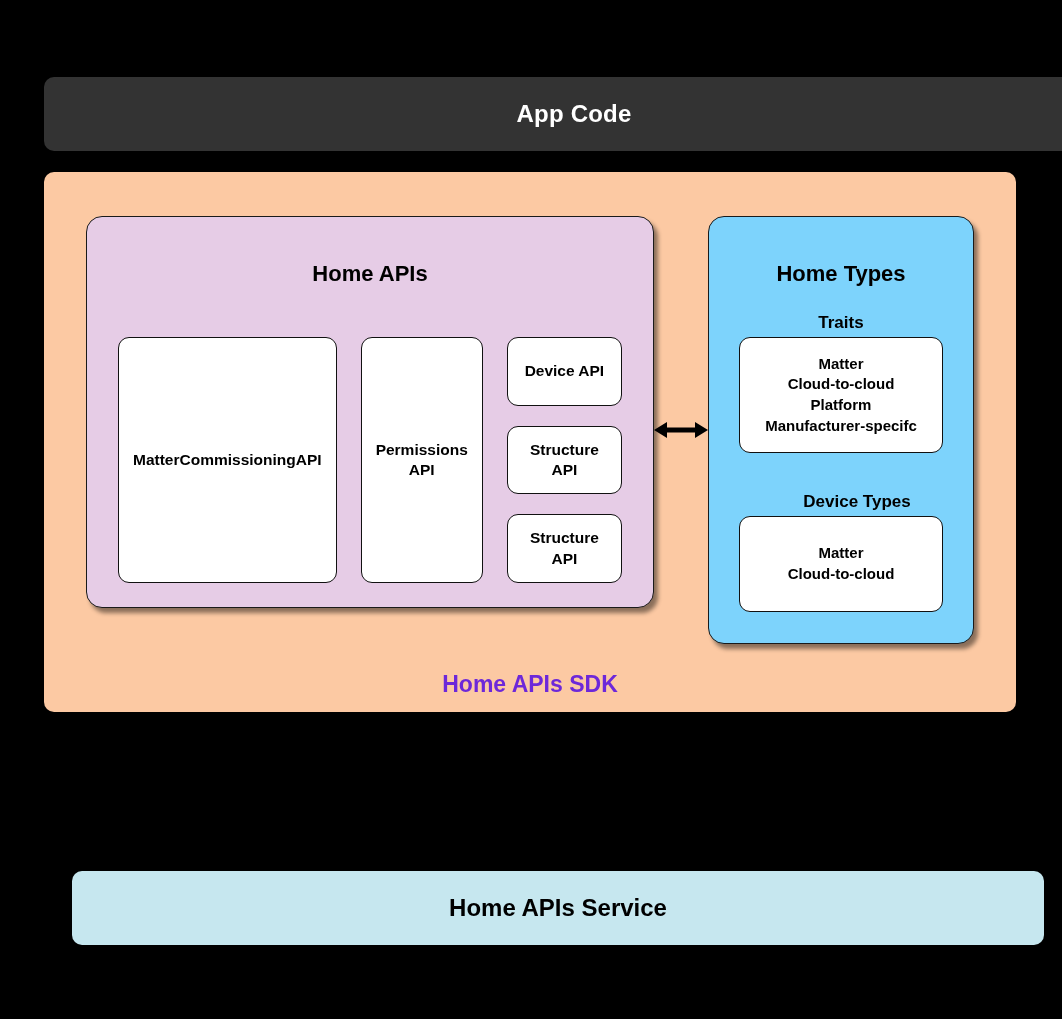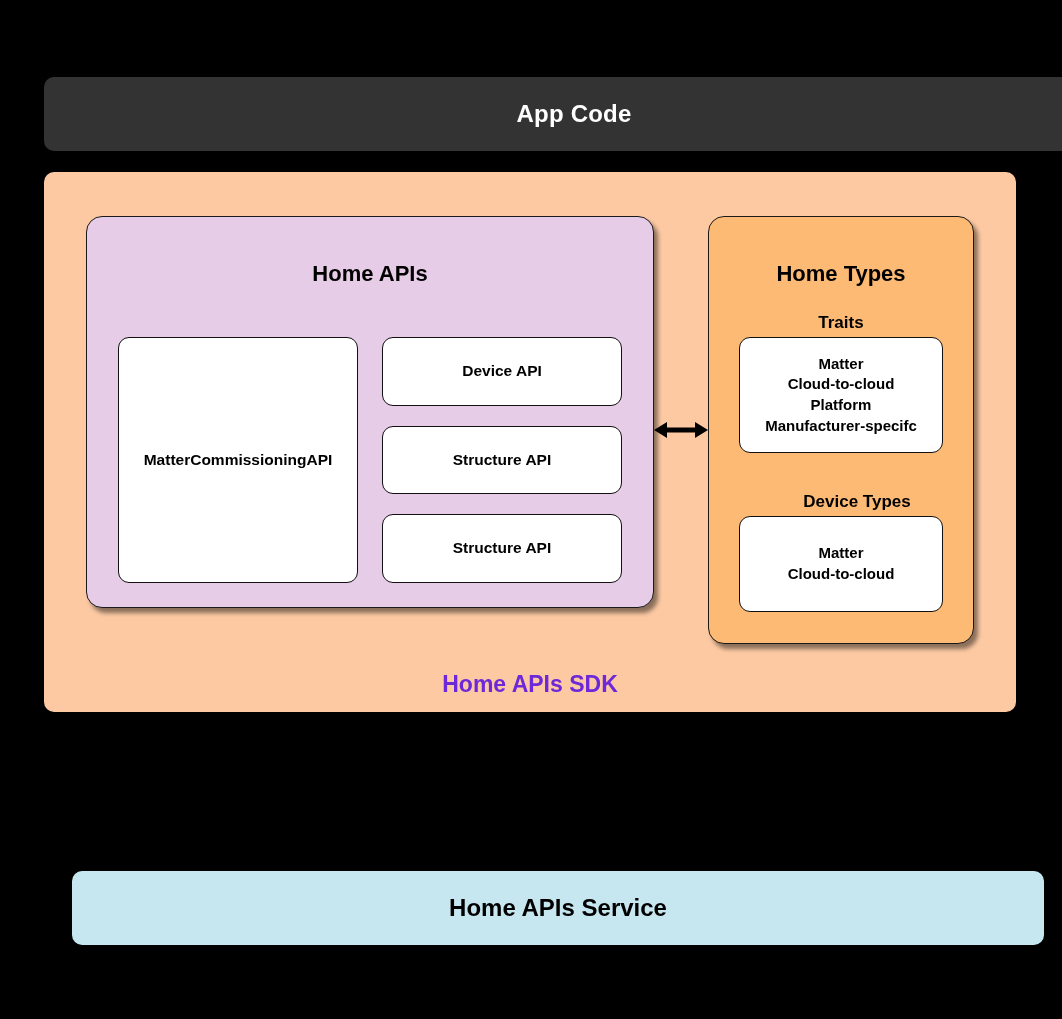--- a/index.html
+++ b/index.html
@@ -116,21 +116,21 @@
   .api-card.tall { flex: 1; }
   .api-card.third { flex: 1; }
 
   
   .home-types-panel {
     position: absolute;
     left: 664px;
     top: 44px;
     width: 266px;
     height: 428px;
-    background: #fdba74;
+    background: #7dd3fc;
     border: 1.5px solid #1a1a1a;
     border-radius: 16px;
     box-shadow: 4px 5px 4px rgba(0,0,0,0.45);
   }
   .home-types-panel .panel-title { margin-top: 44px; }
 
   .subsection-title {
     text-align: center;
     color: #000000;
     font-size: 17px;
@@ -209,20 +209,25 @@
       <div class="api-columns">
 
         <div class="api-col">
           <div class="api-card tall">
               <div>Matter</div>
               <div>Commissioning</div>
               <div>API</div>
             </div>
         </div>
 
+        <div class="api-col">
+          <div class="api-card tall">
+              <div>Permissions API</div>
+            </div>
+        </div>
 
         <div class="api-col">
           <div class="api-card third">
               <div>Device API</div>
             </div>
           <div class="api-card third">
               <div>Structure API</div>
             </div>
           <div class="api-card third">
               <div>Structure API</div>

